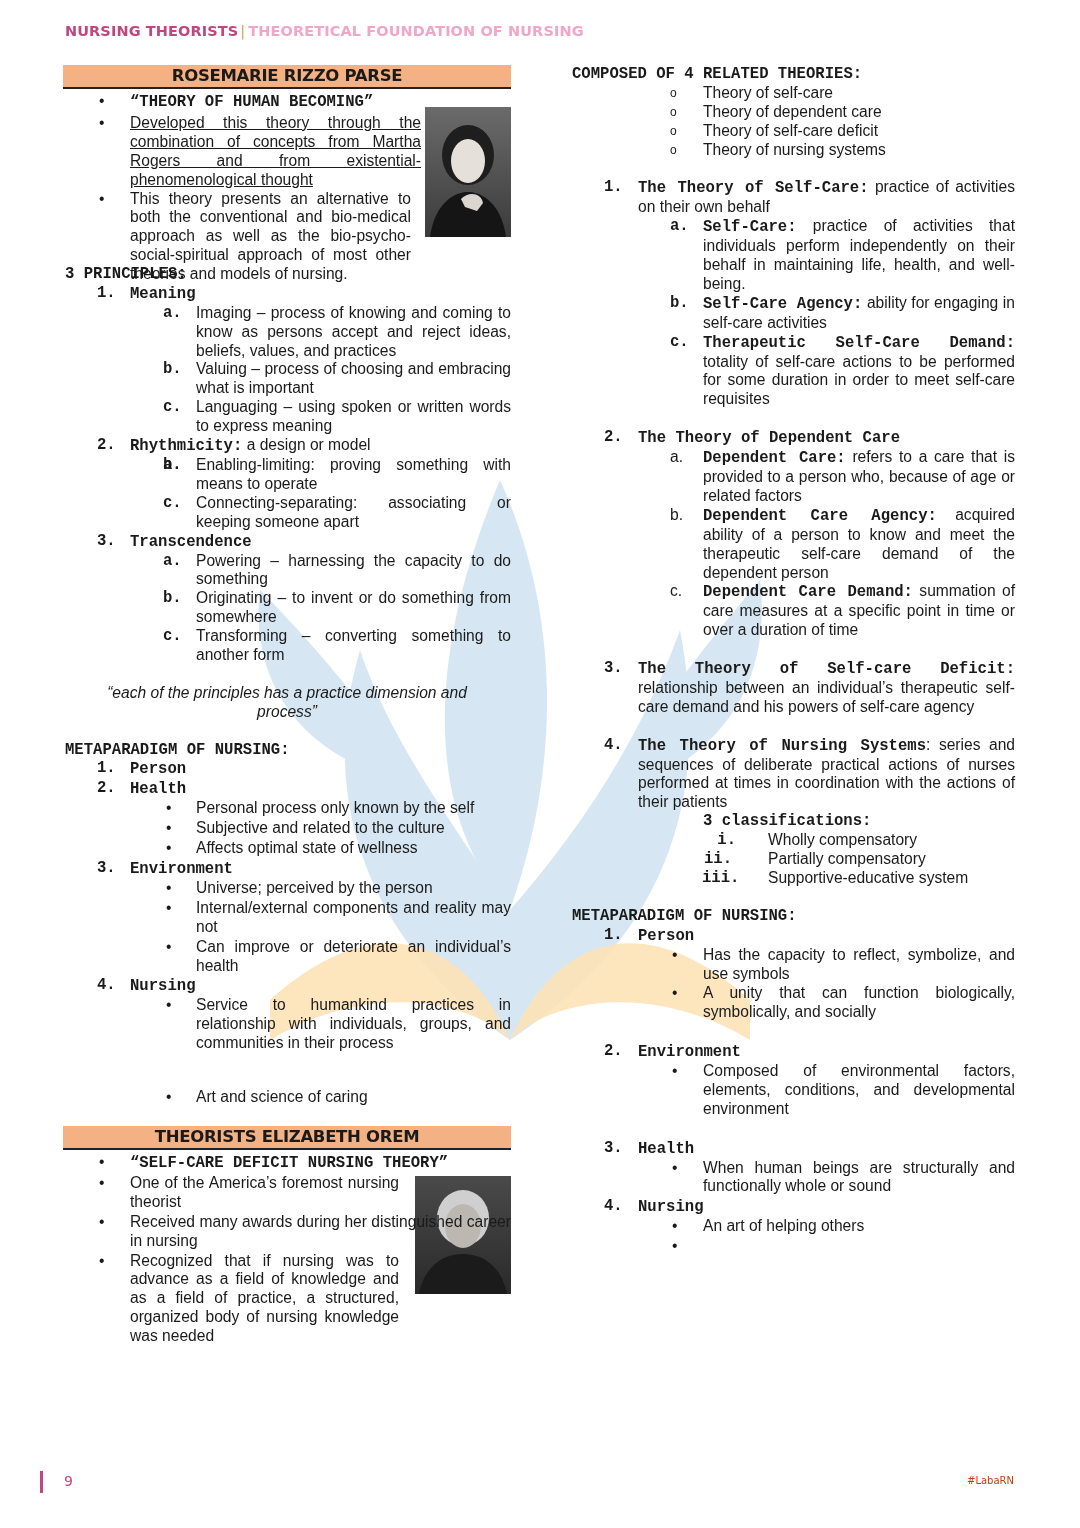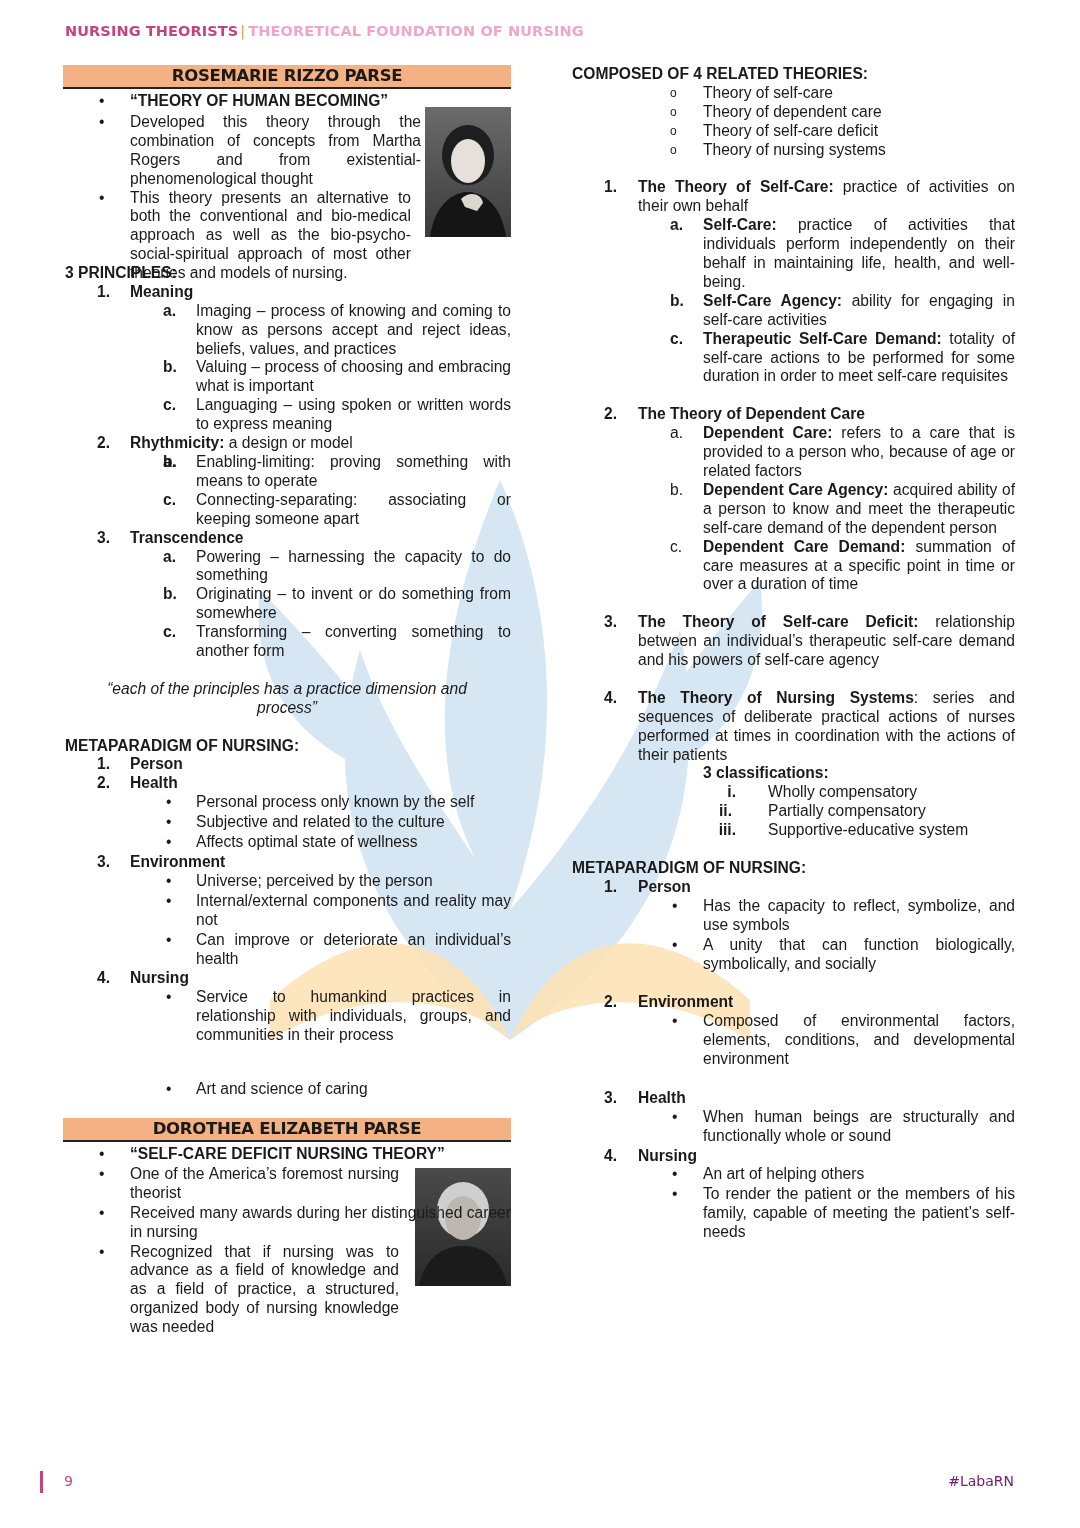--- a/index.html
+++ b/index.html
@@ -19,28 +19,28 @@
     .col { position: absolute; z-index: 1; }
     .col-left { left: 63px; top: 65px; width: 448px; }
     .col-right { left: 572px; top: 65px; width: 443px; }
     .name-bar {
       background: #f4b183; border-bottom: 2px solid #222; text-align: center;
       font-weight: bold; font-size: 16.5px; line-height: 22px; height: 22px;
       font-family: "DejaVu Sans", sans-serif; letter-spacing: -0.3px; color: #1a1a1a;
     }
     .row { position: relative; text-align: justify; }
     .row.nj { text-align: left; }
-    .b { font-weight: bold; }
+    .b { font-weight: bold; font-family: Liberation Mono, monospace; }
     .marker { position: absolute; }
     .bullet-dot::before { content: "\2022"; }
     .photo { position: absolute; background: #3a3a3a; overflow: hidden; }
     .gap { height: 18.9px; }
     .footer-bar { position: absolute; left: 40px; top: 1471px; width: 3px; height: 22px; background: #c2457f; }
     .footer-page { position: absolute; left: 64px; top: 1472px; font-family: "DejaVu Sans", sans-serif; font-size: 14px; color: #c2457f; }
-    .footer-tag { position: absolute; right: 66px; top: 1472px; font-family: "DejaVu Sans", sans-serif; font-size: 14px; color: #701a75; }
+    .footer-tag { position: absolute; right: 66px; top: 1472px; font-family: "DejaVu Sans", sans-serif; font-size: 10px; color: #c2410c; }
     .quote { text-align: center; font-style: italic; }
   </style>
 </head>
 <body>
 
 <svg class="watermark" viewBox="0 0 520 640">
   <g fill="#d4e6f3" opacity="0.95">
     <path d="M260 600 C 140 520, 60 380, 110 210 C 140 300, 200 380, 260 470 Z"></path>
     <path d="M260 600 C 380 520, 470 400, 430 190 C 390 300, 330 390, 260 470 Z"></path>
     <path d="M260 470 C 180 380, 170 230, 250 40 C 300 150, 320 300, 260 470 Z"></path>
@@ -66,21 +66,21 @@
         <ellipse cx="43" cy="48" rx="26" ry="30" fill="#1e1e1e"></ellipse>
         <ellipse cx="43" cy="54" rx="17" ry="22" fill="#e6e0da"></ellipse>
         <path d="M5 130 C 10 95, 30 85, 43 85 C 56 85, 76 95, 81 130 Z" fill="#151515"></path>
         <path d="M36 92 C 44 84, 56 86, 58 96 L 52 104 L 40 100 Z" fill="#dcd6d0"></path>
       </svg>
     </div>
     <div class="row nj" style="padding-left:67px;">
       <span class="marker bullet-dot" style="left:36px;"></span>
       <span class="b">“THEORY OF HUMAN BECOMING”</span>
     </div>
-    <div class="row" style="padding-left:67px; padding-right:90px; margin-top:2px;">
+    <div class="row" style="padding-left:67px; padding-right:90px; margin-top:2px;text-decoration:underline;">
       <span class="marker bullet-dot" style="left:36px;"></span>
       <span>Developed this theory through the combination of concepts from Martha Rogers and from existential-phenomenological thought</span>
     </div>
     <div class="row" style="padding-left:67px; padding-right:0;">
       <span class="marker bullet-dot" style="left:36px;"></span>
       <span style="display:block; width:281px; float:none;">
         <span style="display:inline;">This theory presents an alternative to both the conventional and bio-medical approach as well as the bio-psycho-social-spiritual approach of most other theories and models of nursing.</span>
       </span>
     </div>
   </div>
@@ -110,21 +110,21 @@
       <div class="row" style="padding-left:133px; margin-bottom:1px;"><span class="marker bullet-dot" style="left:103px;"></span><span>Subjective and related to the culture</span></div>
       <div class="row" style="padding-left:133px; margin-bottom:1px;"><span class="marker bullet-dot" style="left:103px;"></span><span>Affects optimal state of wellness</span></div>
       <div class="row nj" style="padding-left:67px;"><span class="marker b" style="left:34px;">3.</span><span class="b">Environment</span></div>
       <div class="row" style="padding-left:133px; margin-bottom:1px;"><span class="marker bullet-dot" style="left:103px;"></span><span>Universe; perceived by the person</span></div>
       <div class="row" style="padding-left:133px; margin-bottom:1px;"><span class="marker bullet-dot" style="left:103px;"></span><span>Internal/external components and reality may not</span></div>
       <div class="row" style="padding-left:133px; margin-bottom:1px;"><span class="marker bullet-dot" style="left:103px;"></span><span>Can improve or deteriorate an individual’s health</span></div>
       <div class="row nj" style="padding-left:67px;"><span class="marker b" style="left:34px;">4.</span><span class="b">Nursing</span></div>
       <div class="row" style="padding-left:133px; margin-bottom:1px;"><span class="marker bullet-dot" style="left:103px;"></span><span>Service to humankind practices in relationship with individuals, groups, and communities in their process</span></div>
       <div class="row" style="padding-left:133px; margin-bottom:1px;margin-top:35px;"><span class="marker bullet-dot" style="left:103px;"></span><span>Art and science of caring</span></div>
       <div style="height:18px;"></div>
-      <div class="name-bar">DOROTHEA ELIZABETH PARSE</div>
+      <div class="name-bar">THEORISTS ELIZABETH OREM</div>
       <div style="position:relative; margin-top:3px;">
         <div class="photo" style="left:352px; top:23px; width:96px; height:118px; background:linear-gradient(180deg,#4a4a4a 0%,#2a2a2a 100%);"><svg width="96" height="118" viewBox="0 0 96 118">
             <ellipse cx="48" cy="42" rx="26" ry="28" fill="#cfcfcf"></ellipse>
             <ellipse cx="48" cy="50" rx="18" ry="22" fill="#bdb7b2"></ellipse>
             <path d="M4 118 C 10 88, 30 78, 48 78 C 66 78, 86 88, 92 118 Z" fill="#1b1b1b"></path>
           </svg></div>
         <div class="row nj" style="padding-left:67px;"><span class="marker bullet-dot" style="left:36px;"></span><span class="b">“SELF-CARE DEFICIT NURSING THEORY”</span></div>
         <div class="row" style="padding-left:67px; padding-right:112px; margin-top:1px;"><span class="marker bullet-dot" style="left:36px;"></span><span>One of the America’s foremost nursing theorist</span></div>
         <div class="row" style="padding-left:67px; margin-top:1px;"><span class="marker bullet-dot" style="left:36px;"></span><span>Received many awards during her distinguished career in nursing</span></div>
         <div class="row" style="padding-left:67px; padding-right:0px; margin-top:1px;">
@@ -165,18 +165,18 @@
     <div class="row" style="padding-left:131px; margin-bottom:1px;"><span class="marker bullet-dot" style="left:100px;"></span><span>Has the capacity to reflect, symbolize, and use symbols</span></div>
     <div class="row" style="padding-left:131px; margin-bottom:1px;"><span class="marker bullet-dot" style="left:100px;"></span><span>A unity that can function biologically, symbolically, and socially</span></div>
     <div class="gap" style="height:18.9px;"></div>
     <div class="row nj" style="padding-left:66px;"><span class="marker b" style="left:32px;">2.</span><span class="b">Environment</span></div>
     <div class="row" style="padding-left:131px; margin-bottom:1px;"><span class="marker bullet-dot" style="left:100px;"></span><span>Composed of environmental factors, elements, conditions, and developmental environment</span></div>
     <div class="gap" style="height:18.9px;"></div>
     <div class="row nj" style="padding-left:66px;"><span class="marker b" style="left:32px;">3.</span><span class="b">Health</span></div>
     <div class="row" style="padding-left:131px; margin-bottom:1px;"><span class="marker bullet-dot" style="left:100px;"></span><span>When human beings are structurally and functionally whole or sound</span></div>
     <div class="row nj" style="padding-left:66px;"><span class="marker b" style="left:32px;">4.</span><span class="b">Nursing</span></div>
     <div class="row" style="padding-left:131px; margin-bottom:1px;"><span class="marker bullet-dot" style="left:100px;"></span><span>An art of helping others</span></div>
-    <div class="row" style="padding-left:131px; margin-bottom:1px;"><span class="marker bullet-dot" style="left:100px;"></span><span>To render the patient or the members of his family, capable of meeting the patient’s self-needs</span></div>
+    <div class="row" style="padding-left:131px; margin-bottom:1px;"><span class="marker bullet-dot" style="left:100px;"></span></div>
   </div>
 
 <div class="footer-bar"></div>
 <div class="footer-page">9</div>
 <div class="footer-tag">#LabaRN</div>
 
 </body></html>

